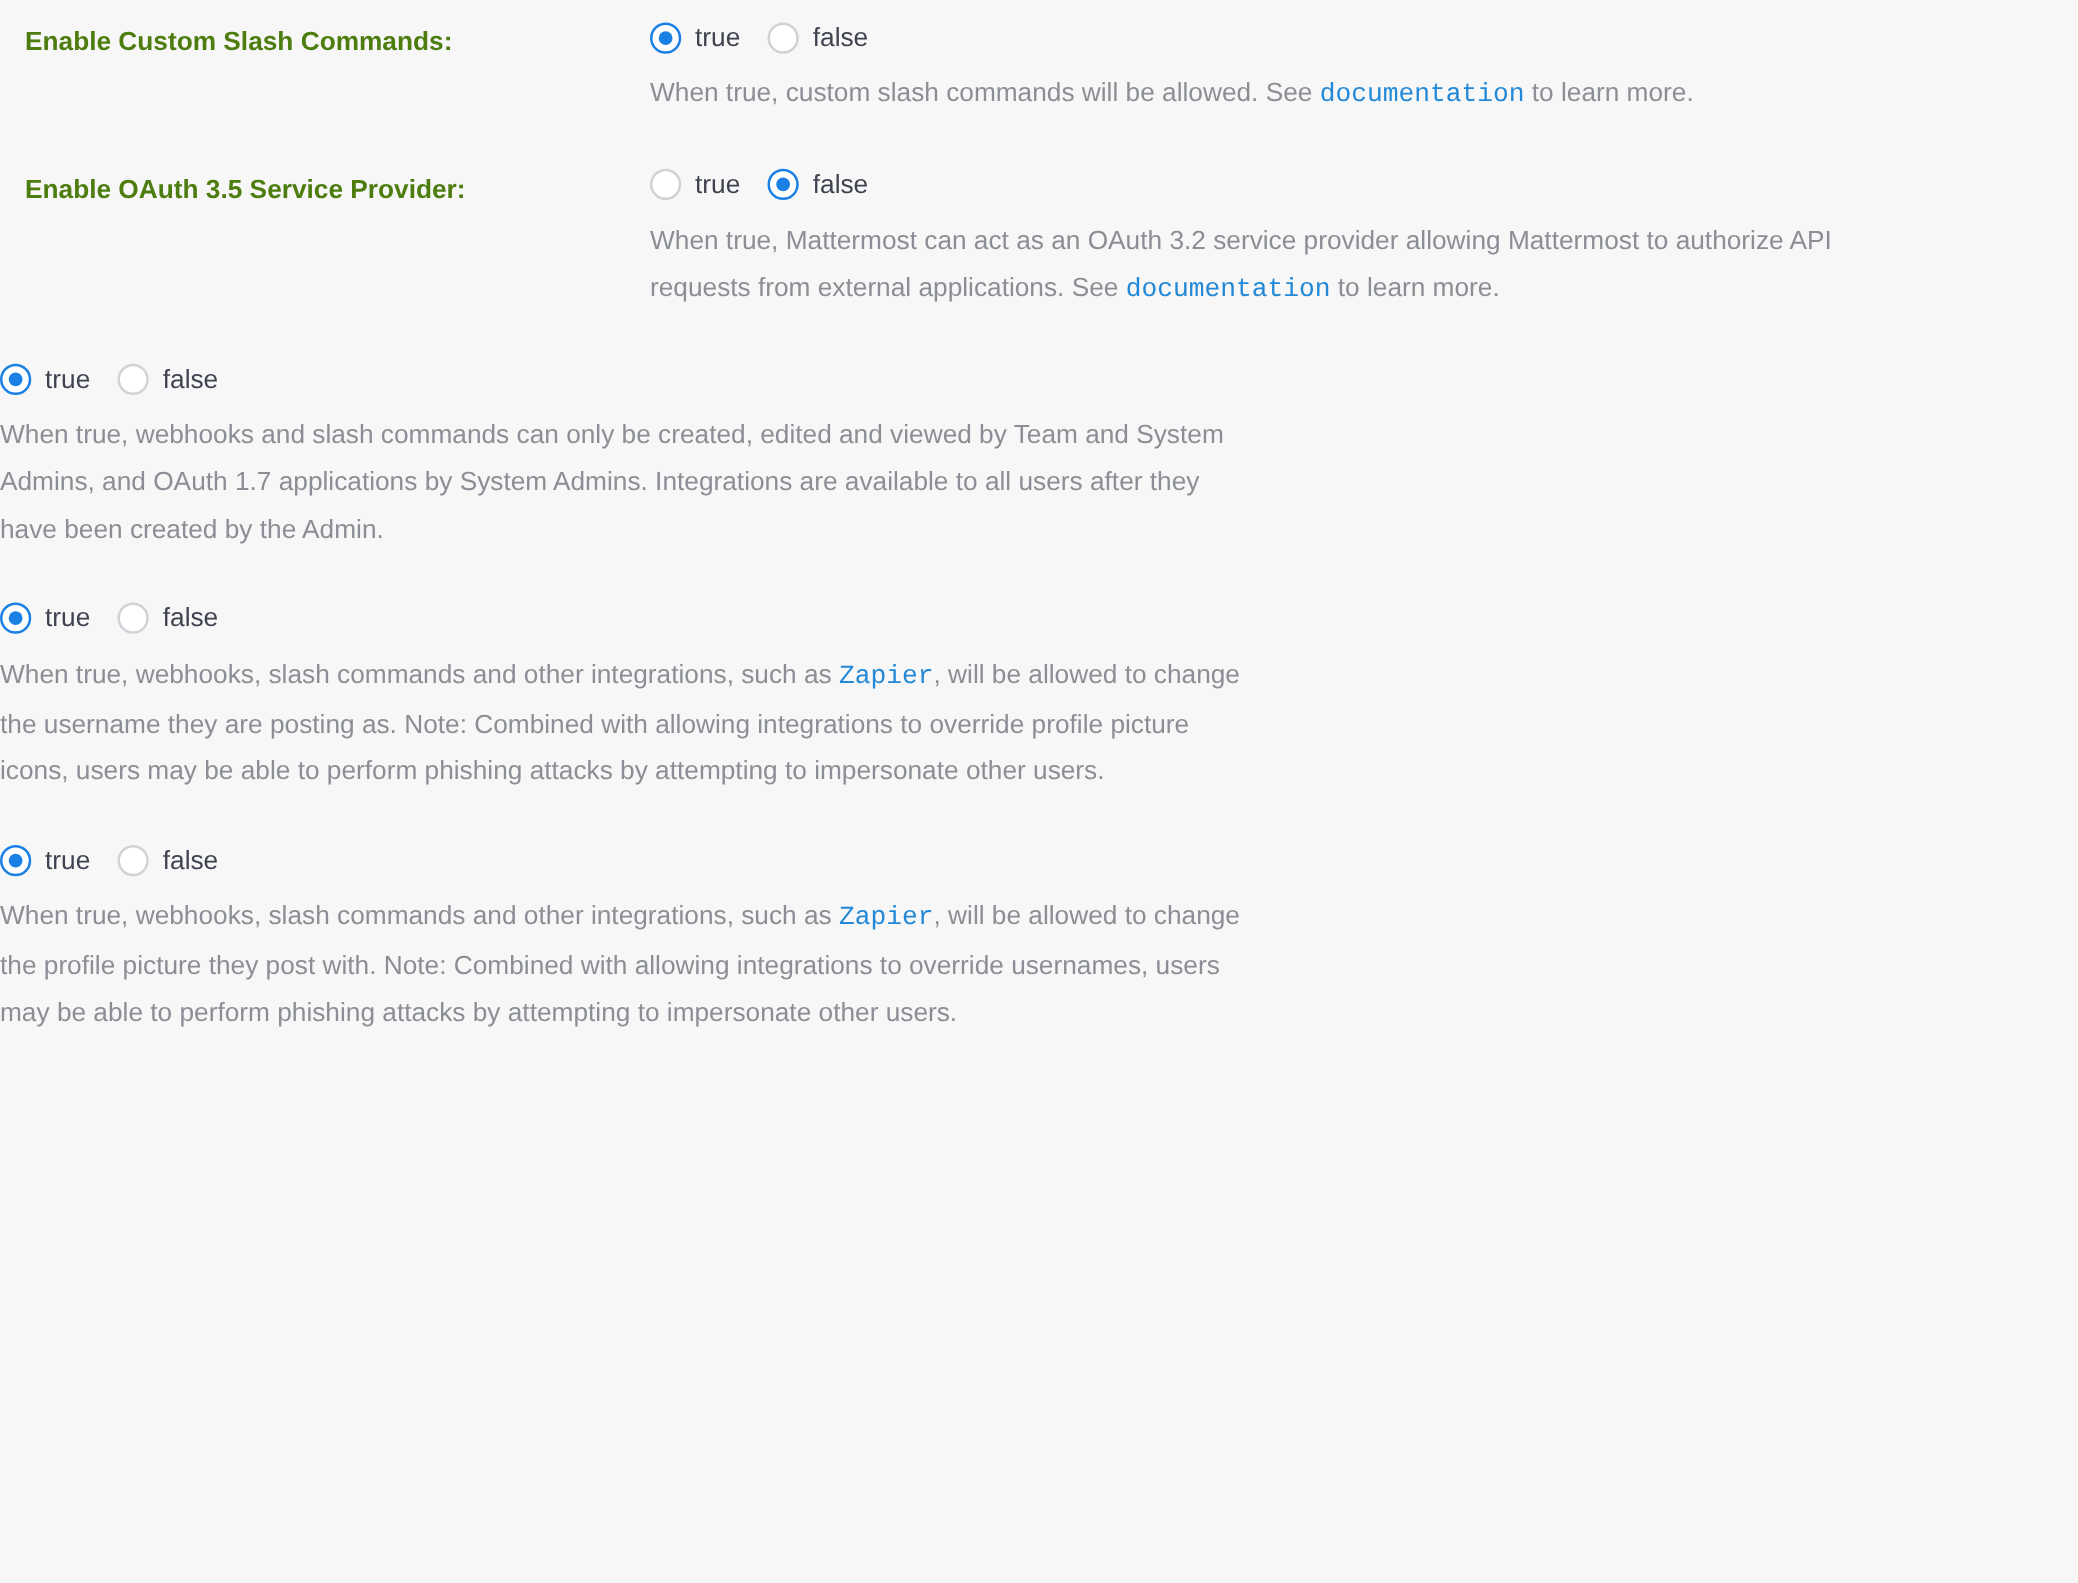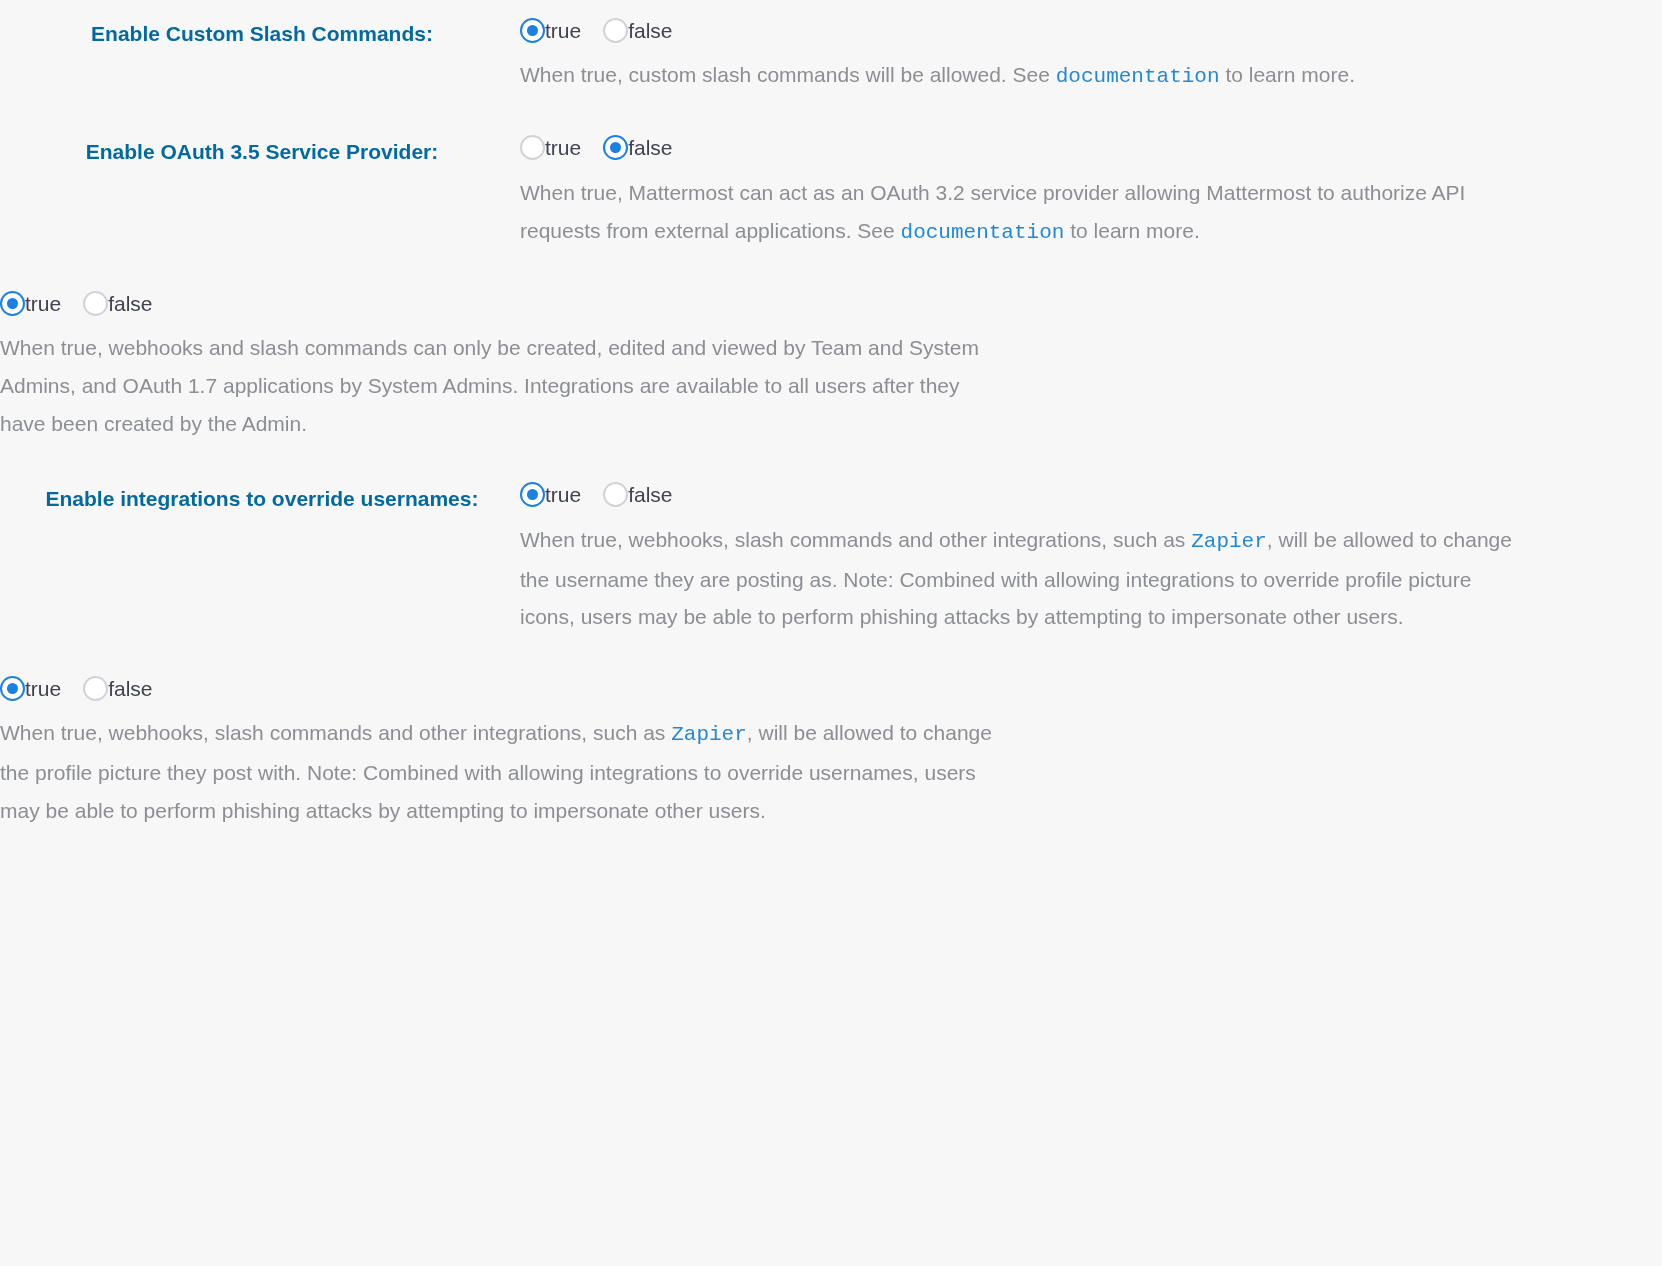--- a/index.html
+++ b/index.html
@@ -27,22 +27,22 @@
   }
   .setting-label {
     width: 520px;
     box-sizing: border-box;
     padding-left: 20px;
     padding-right: 16px;
     padding-top: 12px;
     font-size: 21px;
     font-weight: bold;
     line-height: 1.35;
-    color: #0369a1;
-    text-align: center;
+    color: #4d7c0f;
+    text-align: left;
   }
   .setting-control {
     flex: 1;
     padding-right: 40px;
   }
   .radio-line {
     display: flex;
     align-items: center;
     gap: 0;
     height: 44px;
@@ -74,20 +74,21 @@
     left: 50%;
     top: 50%;
     width: 11px;
     height: 11px;
     margin-left: -5.5px;
     margin-top: -5.5px;
     border-radius: 50%;
     background: #1b80e4;
   }
   .radio-text {
+    margin-left: 11px;
     font-size: 21px;
     color: #3f4350;
     line-height: 1;
   }
   .help-text {
     font-size: 21px;
     line-height: 1.8;
     color: #8b8e94;
     max-width: 1010px;
     margin-top: 4px;
@@ -155,21 +156,20 @@
         <label class="radio-option">
           <span class="radio-circle"></span>
           <span class="radio-text">false</span>
         </label>
       </div>
       <div class="help-text">When true, webhooks and slash commands can only be created, edited and viewed by Team and System Admins, and OAuth 1.7 applications by System Admins. Integrations are available to all users after they have been created by the Admin.</div>
     </div>
   </div>
 
   <div class="setting-row">
-    <div class="setting-label">Enable integrations to override usernames:</div>
     <div class="setting-control">
       <div class="radio-line">
         <label class="radio-option">
           <span class="radio-circle checked"></span>
           <span class="radio-text">true</span>
         </label>
         <label class="radio-option">
           <span class="radio-circle"></span>
           <span class="radio-text">false</span>
         </label>

